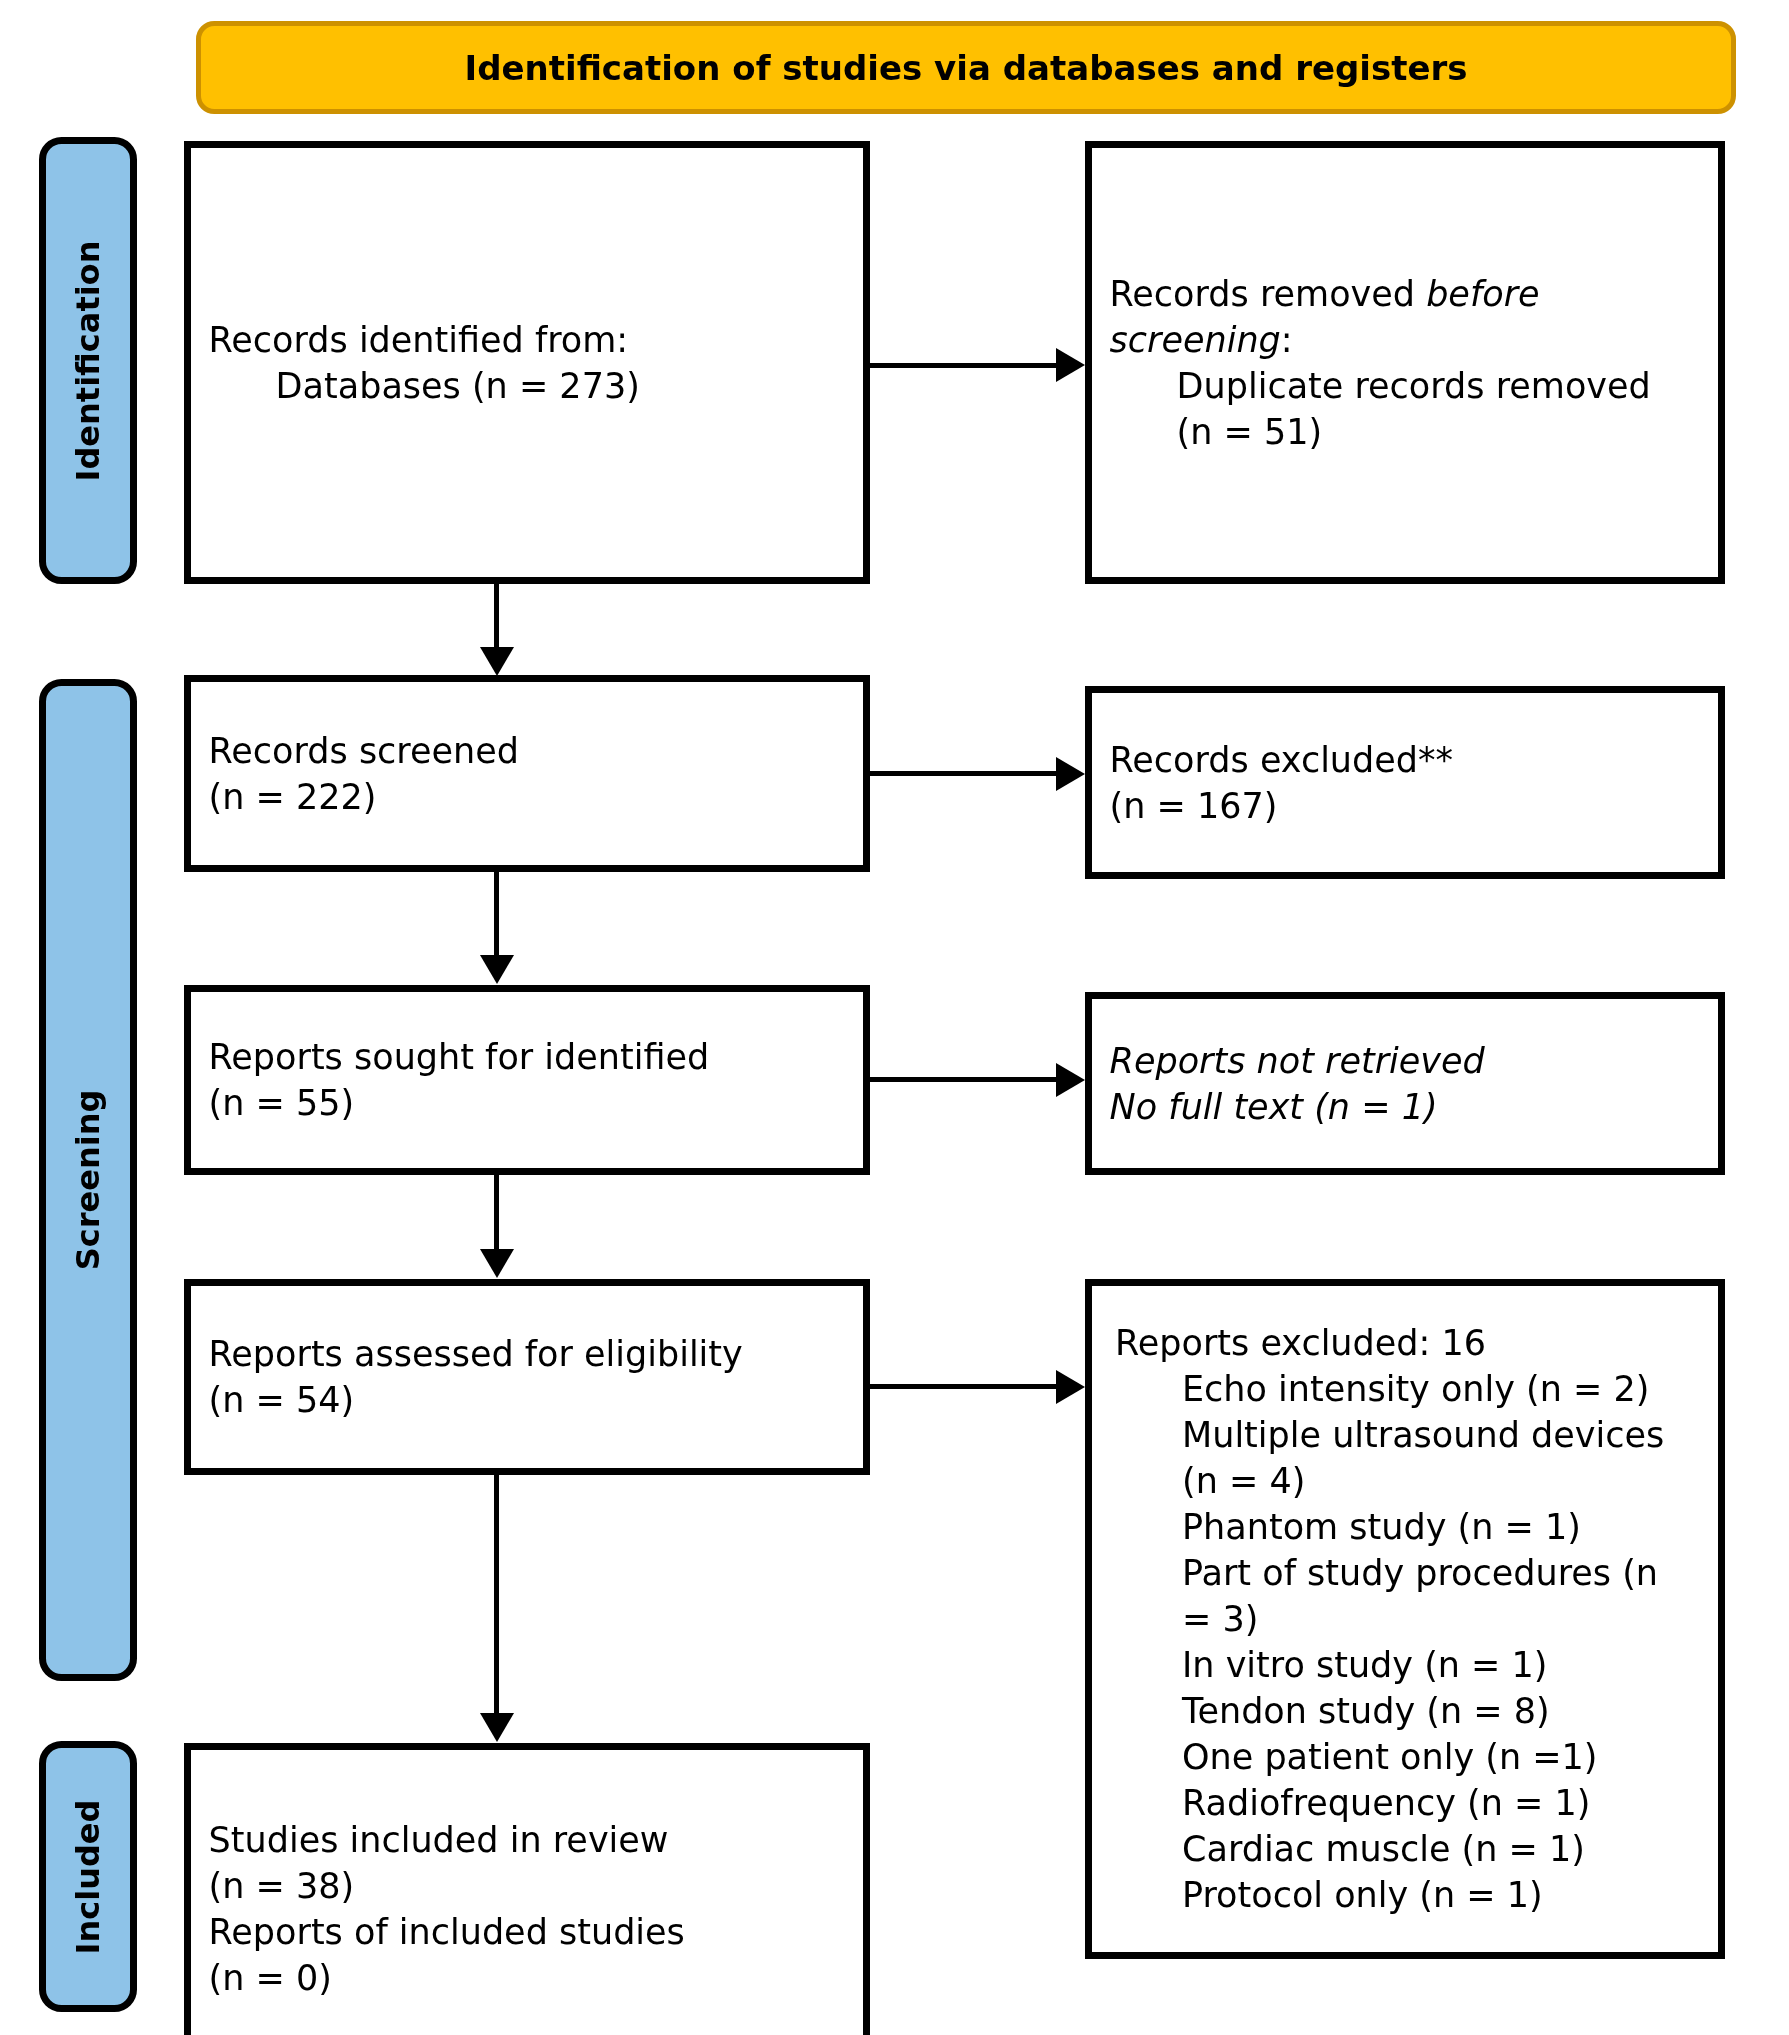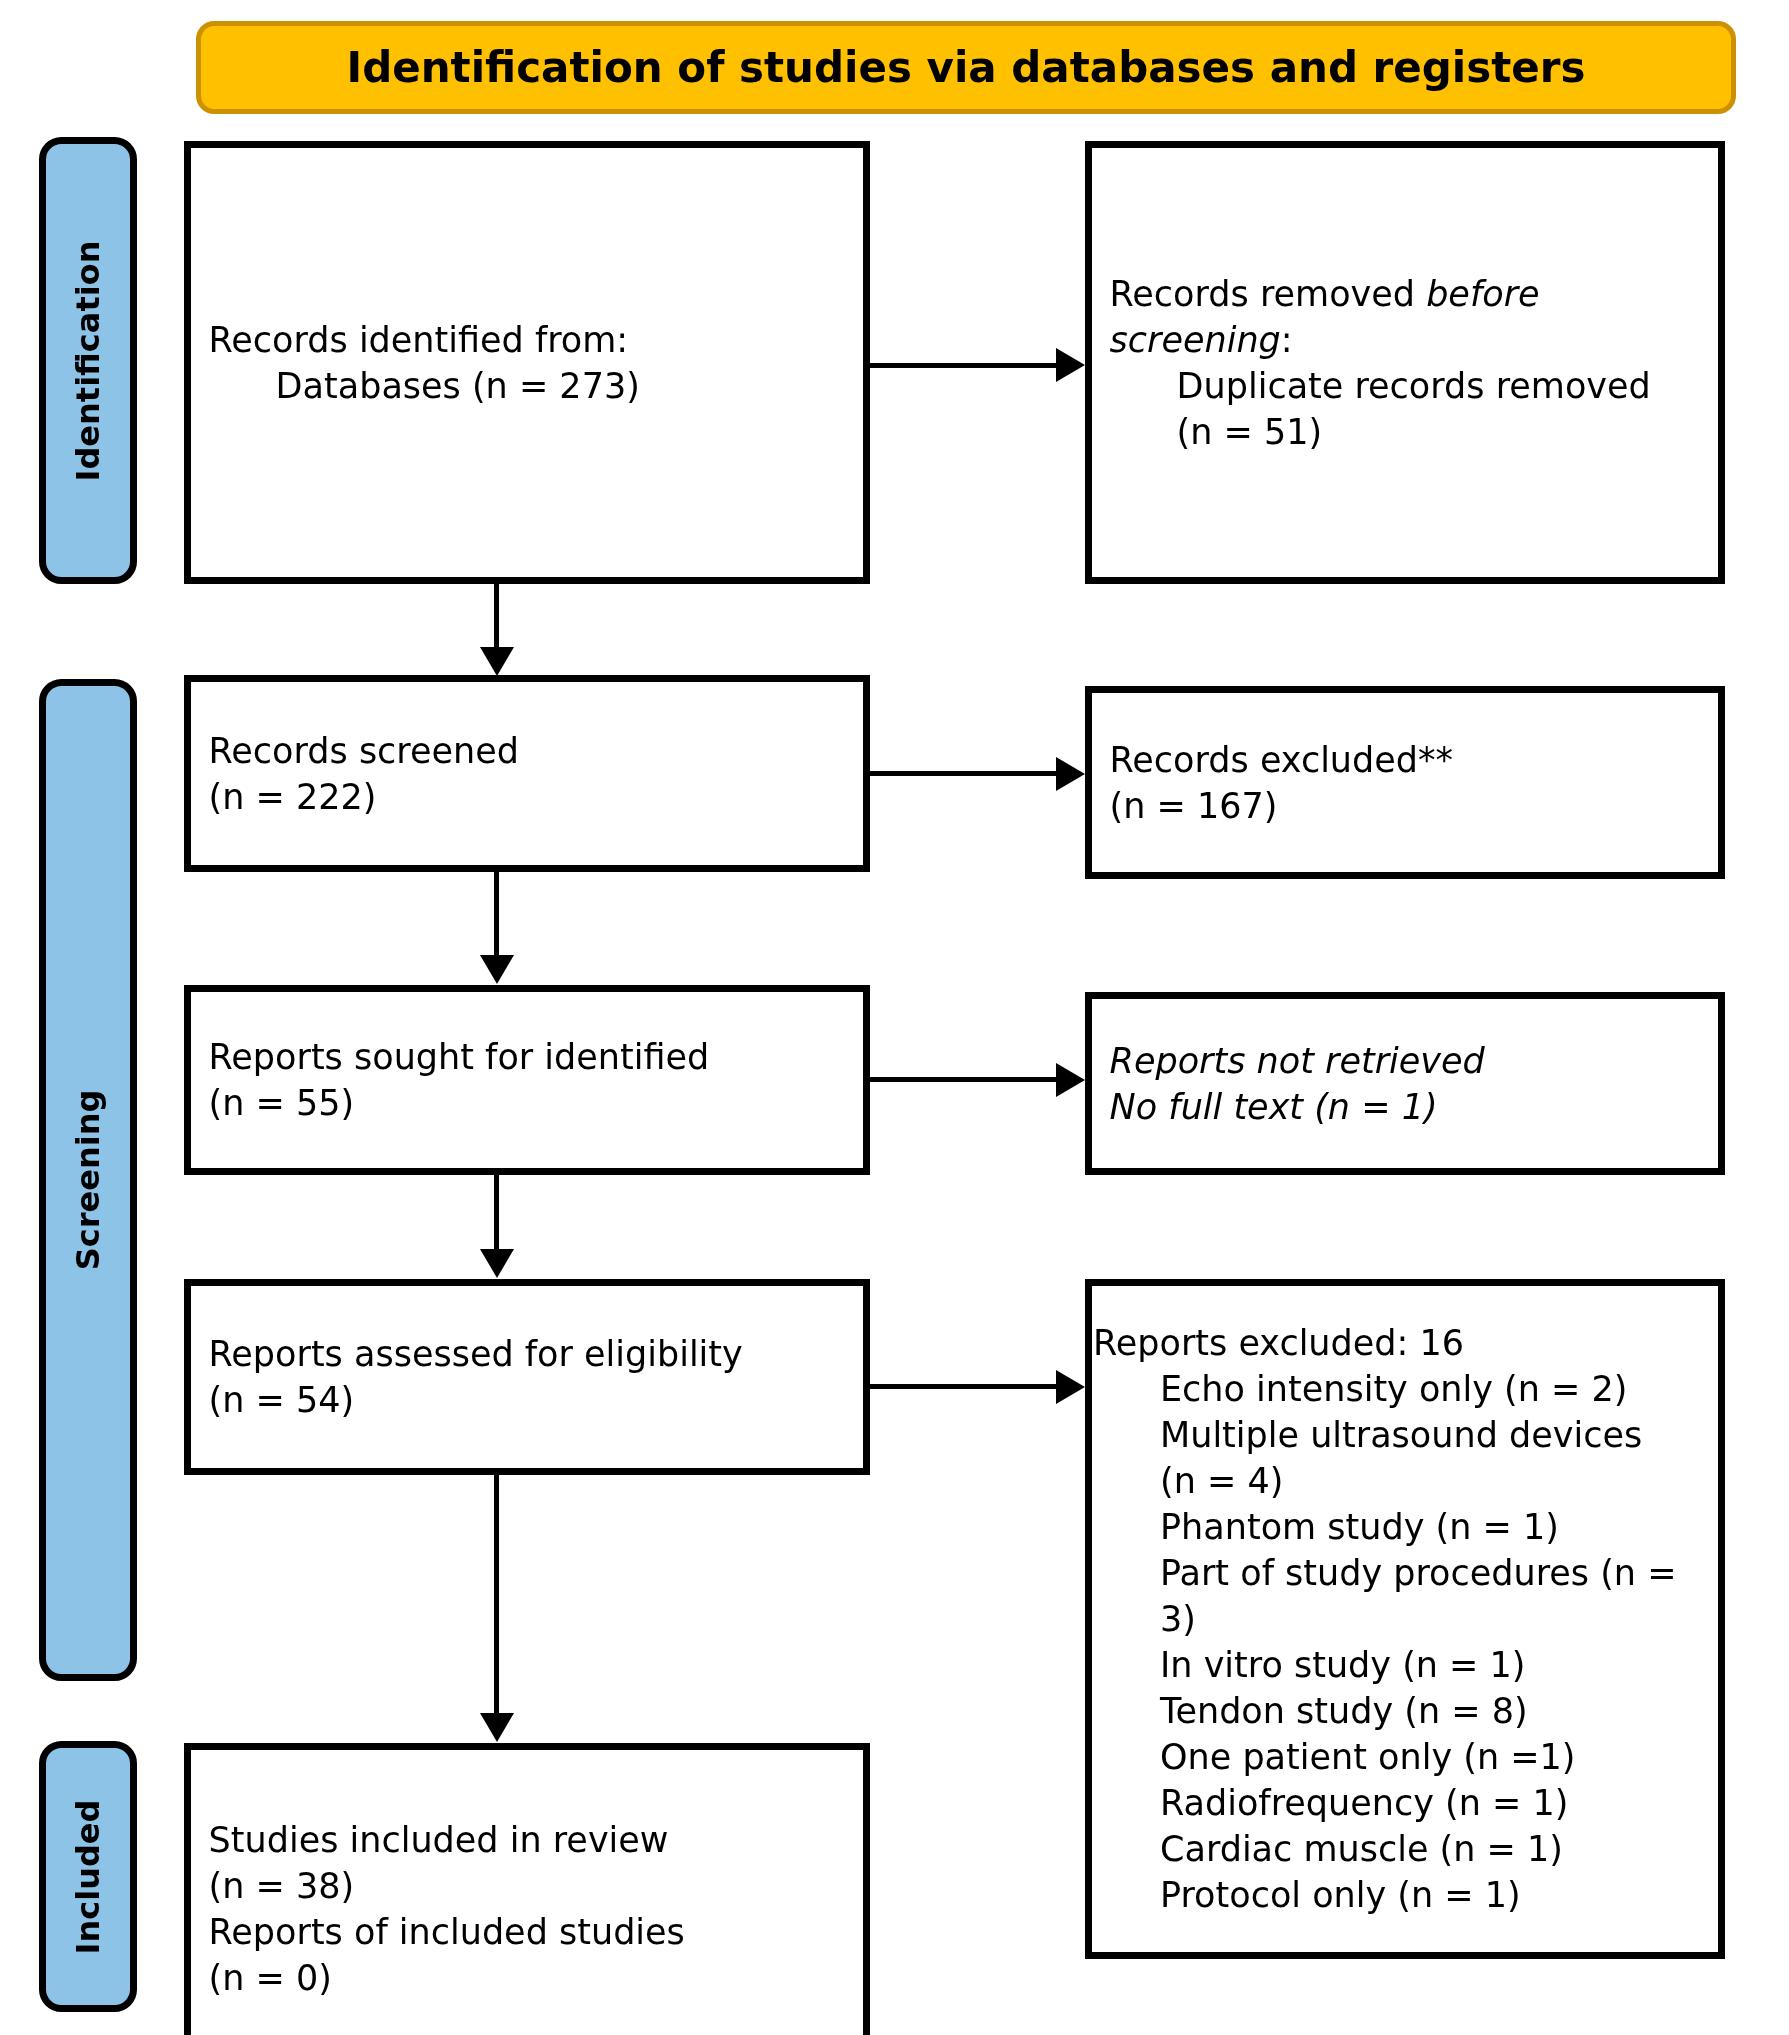--- a/index.html
+++ b/index.html
@@ -14,21 +14,21 @@
   }
   
   .banner{
     position:absolute;
     left:196px; top:21px; width:1540px; height:93px;
     background:#FFC000;
     border:5.6px solid #CD9100;
     border-radius:18.3px;
     box-sizing:border-box;
     display:flex; align-items:center; justify-content:center;
-    font-size:42px; font-weight:bold;
+    font-size:34px; font-weight:bold;
   }
   
   .sidebar{
     position:absolute;
     left:39px; width:98px;
     background:#8EC3E8;
     border:7.7px solid #000000;
     border-radius:22.5px;
     box-sizing:border-box;
     display:flex; align-items:center; justify-content:center;
@@ -44,21 +44,21 @@
   
   .box{
     position:absolute;
     background:#ffffff;
     border:7.7px solid #000000;
     box-sizing:border-box;
     display:flex; flex-direction:column; justify-content:center;
     font-size:35px; line-height:46px;
   }
   .box .inner{padding-left:17.6px; padding-right:32px;}
-  .box .inner.tight{padding-left:1px;}
+  .box .inner.tight{padding-left:23px;}
   .indent{margin-left:67px;}
   .italic{font-style:italic;}
   .col-left{left:184px; width:686px;}
   .col-right{left:1085px; width:640px;}
   .box-identified{top:141px; height:443px;}
   .box-removed{top:141px; height:443px;}
   .box-screened{top:675px; height:197px;}
   .box-excluded{top:686px; height:193px;justify-content:center;}
   .box-sought{top:985px; height:190px;}
   .box-not-retrieved{top:992px; height:183px;font-style:italic;}

